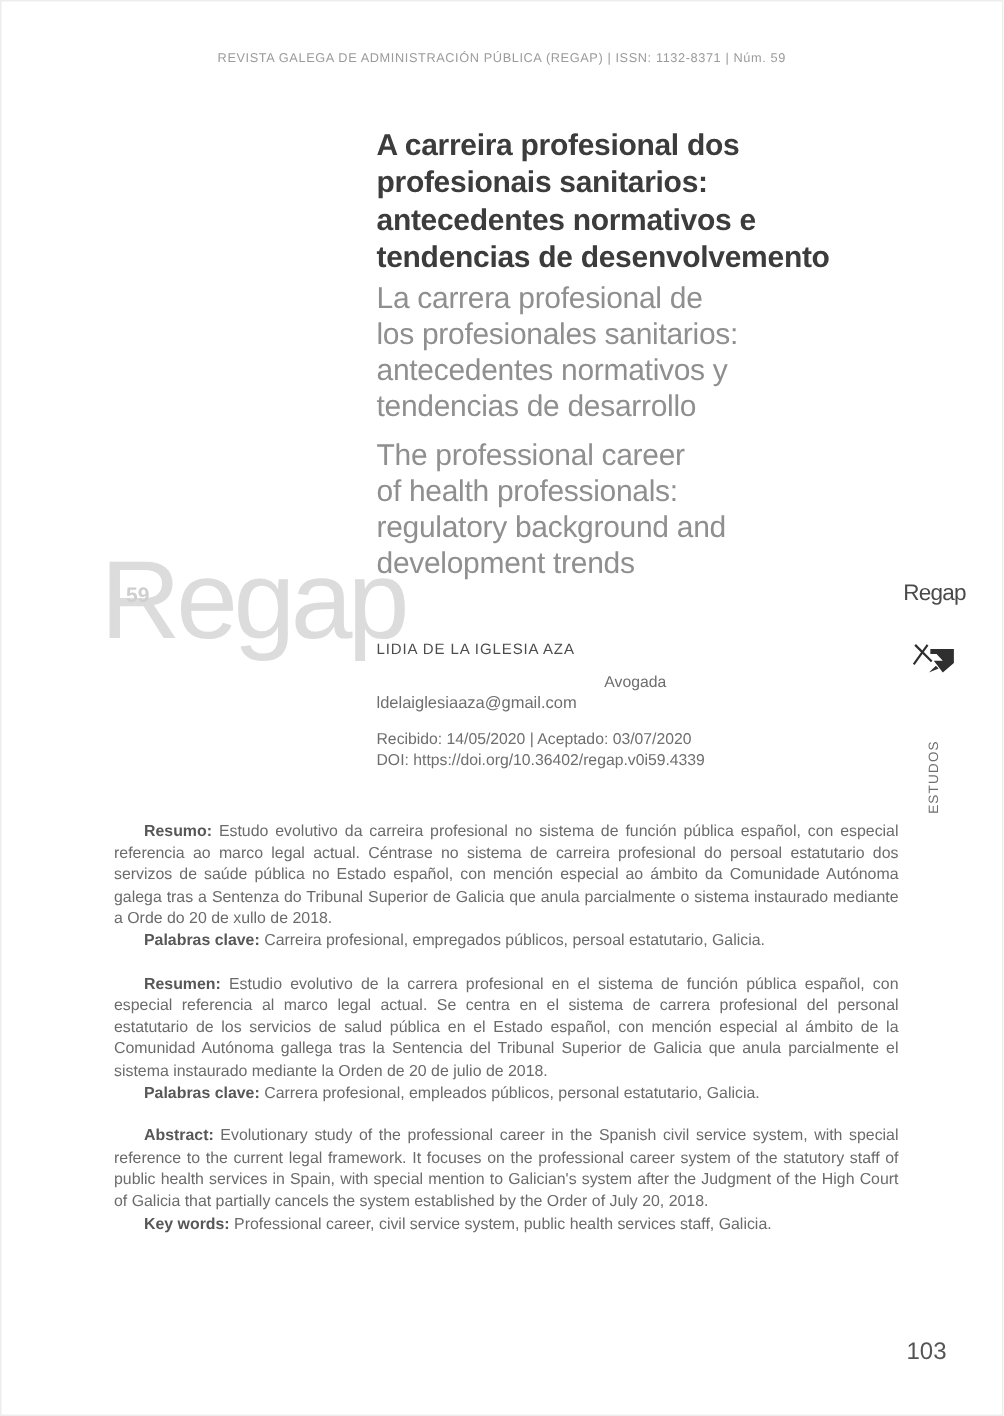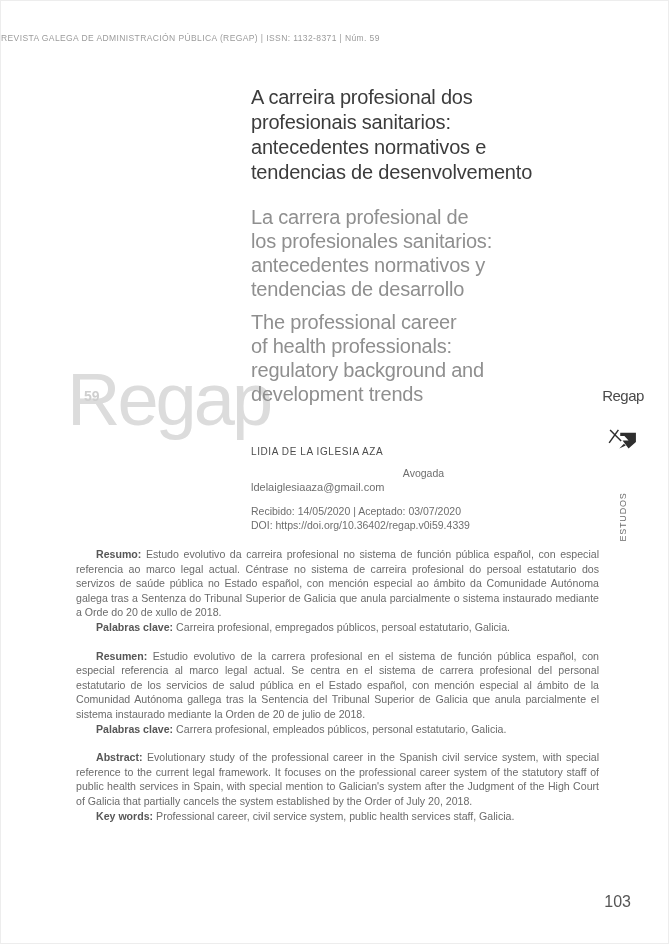--- a/index.html
+++ b/index.html
@@ -15,20 +15,21 @@
     font-family: "Liberation Sans", "DejaVu Sans", sans-serif;
     overflow: hidden;
   }
 
   
   .running-head {
     position: absolute;
     top: 32px;
     left: 0;
     width: 100%;
+    text-align: center;
     font-size: 8.5px;
     letter-spacing: 0.4px;
     color: #9b9b9b;
   }
 
   
   .watermark {
     position: absolute;
     left: 66px;
     top: 362px;
@@ -52,25 +53,25 @@
   
   .title-col {
     position: absolute;
     left: 250px;
     top: 84px;
     width: 345px;
   }
   .title-gl {
     font-size: 20px;
     line-height: 25px;
-    font-weight: normal;
+    font-weight: bold;
     color: #3c3c3c;
     white-space: pre-line;
     letter-spacing: -0.2px;
-    margin: 0 0 20px 0;
+    margin: 0 0 2px 0;
   }
   .title-es, .title-en {
     font-size: 20px;
     line-height: 24px;
     font-weight: 300;
     color: #8f8f8f;
     white-space: pre-line;
     letter-spacing: -0.2px;
     margin: 0 0 9px 0;
   }

